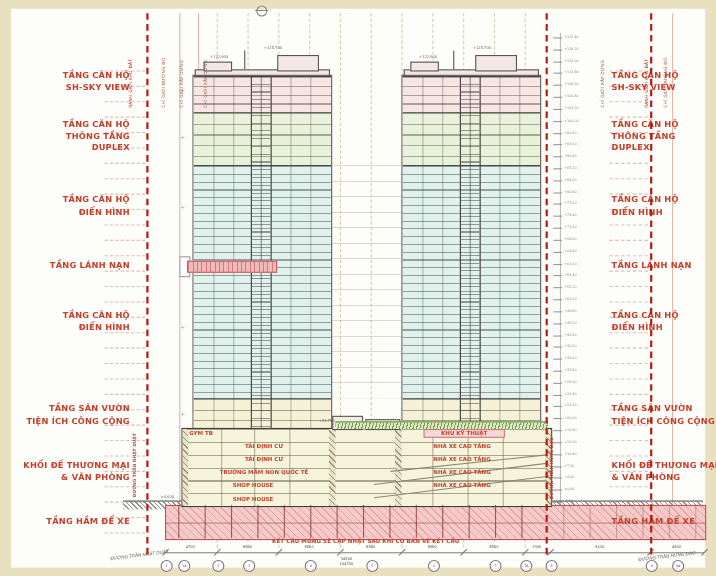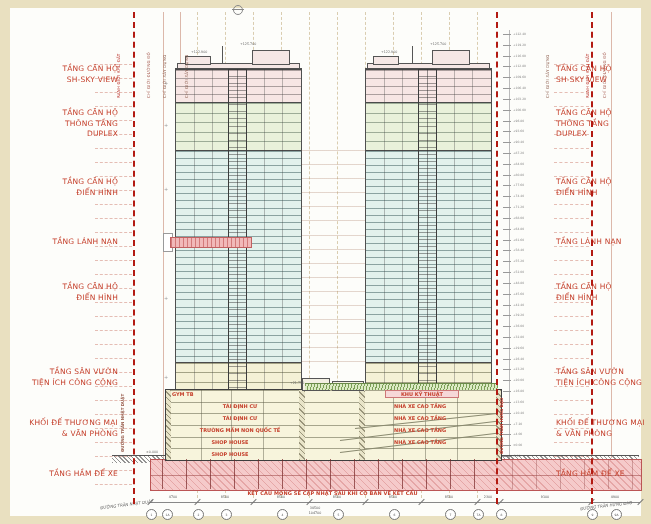--- a/index.html
+++ b/index.html
@@ -1,21 +1,21 @@
 <!DOCTYPE html>
 <html><head>
 <meta charset="utf-8">
 <style>
   html,body{margin:0;padding:0;}
   .sheet{position:relative;width:651px;height:524px;background:#e9e0c0;overflow:hidden;
          font-family:"DejaVu Sans",sans-serif;}
   .paper{position:absolute;left:10px;top:8px;width:631px;height:508px;background:#fdfdfa;}
   .abs{position:absolute;}
   
-  .zlabel{position:absolute;color:#c5402c;font-weight:normal;font-size:7.5px;letter-spacing:.2px;z-index:30;}
+  .zlabel{position:absolute;color:#c5402c;font-weight:bold;font-size:7.5px;letter-spacing:.2px;z-index:30;}
   .zl{left:16px;width:102px;text-align:right;}
   .zr{left:556px;width:112px;text-align:left;}
   .zlabel span{display:block;line-height:10.5px;}
   
   .room{position:absolute;color:#c5402c;font-weight:bold;font-size:5px;text-align:center;z-index:31;white-space:nowrap;}
   
   .vgrid{position:absolute;top:12px;height:486px;width:0;border-left:1px dashed rgba(190,165,115,.55);z-index:1;}
   .leader{position:absolute;height:0;border-top:1px dashed rgba(205,125,110,.5);z-index:2;}
   .redline{position:absolute;top:12px;height:492px;width:0;border-left:2px dashed #b31a12;z-index:40;}
   .thinline{position:absolute;top:12px;height:446px;width:1px;background:rgba(170,80,50,.4);z-index:3;}

